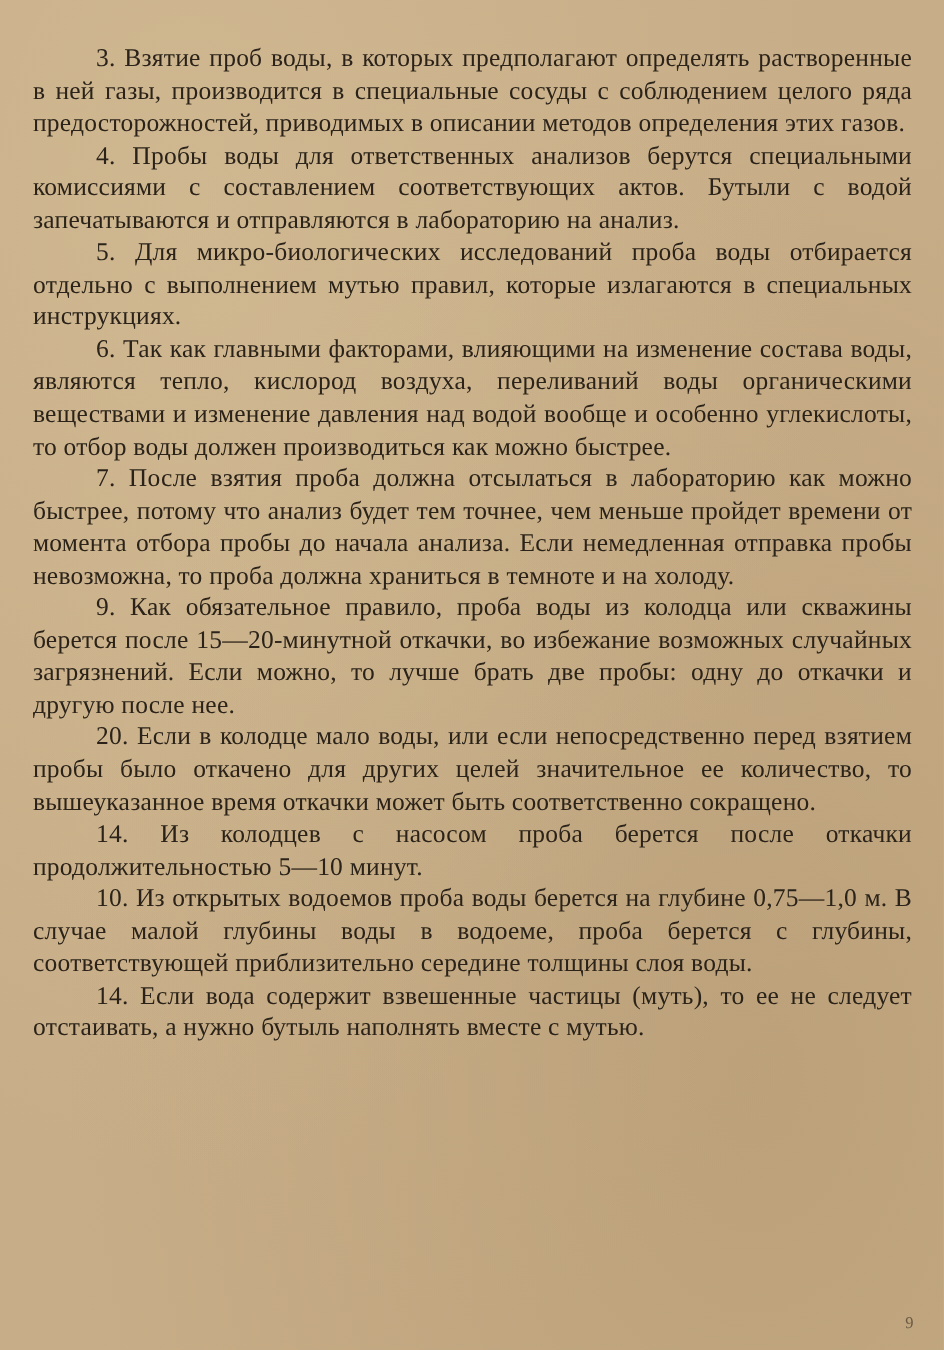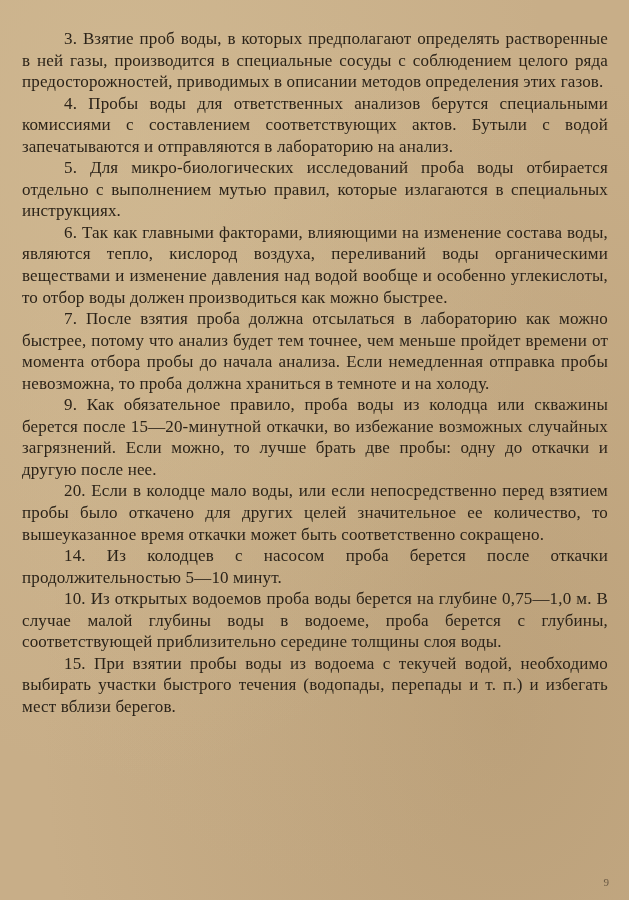--- a/index.html
+++ b/index.html
@@ -34,16 +34,16 @@
 <div class="page">
   <p class="para"><span class="num">3.</span> <span>Взятие проб воды, в которых предполагают определять растворенные в ней газы, производится в специальные сосуды с соблюдением целого ряда предосторожностей, приводимых в описании методов определения этих газов.</span></p>
   <p class="para"><span class="num">4.</span> <span>Пробы воды для ответственных анализов берутся специальными комиссиями с составлением соответствующих актов. Бутыли с водой запечатываются и отправляются в лабораторию на анализ.</span></p>
   <p class="para"><span class="num">5.</span> <span>Для микро-биологических исследований проба воды отбирается отдельно с выполнением мутью правил, которые излагаются в специальных инструкциях.</span></p>
   <p class="para"><span class="num">6.</span> <span>Так как главными факторами, влияющими на изменение состава воды, являются тепло, кислород воздуха, переливаний воды органическими веществами и изменение давления над водой вообще и особенно углекислоты, то отбор воды должен производиться как можно быстрее.</span></p>
   <p class="para"><span class="num">7.</span> <span>После взятия проба должна отсылаться в лабораторию как можно быстрее, потому что анализ будет тем точнее, чем меньше пройдет времени от момента отбора пробы до начала анализа. Если немедленная отправка пробы невозможна, то проба должна храниться в темноте и на холоду.</span></p>
   <p class="para"><span class="num">9.</span> <span>Как обязательное правило, проба воды из колодца или скважины берется после 15—20-минутной откачки, во избежание возможных случайных загрязнений. Если можно, то лучше брать две пробы: одну до откачки и другую после нее.</span></p>
   <p class="para"><span class="num">20.</span> <span>Если в колодце мало воды, или если непосредственно перед взятием пробы было откачено для других целей значительное ее количество, то вышеуказанное время откачки может быть соответственно сокращено.</span></p>
   <p class="para"><span class="num">14.</span> <span>Из колодцев с насосом проба берется после откачки продолжительностью 5—10 минут.</span></p>
   <p class="para"><span class="num">10.</span> <span>Из открытых водоемов проба воды берется на глубине 0,75—1,0 м. В случае малой глубины воды в водоеме, проба берется с глубины, соответствующей приблизительно середине толщины слоя воды.</span></p>
-  <p class="para"><span class="num">15.</span> <span>При взятии пробы воды из водоема с текучей водой, необходимо выбирать участки быстрого течения (водопады, перепады и т. п.) и избегать мест вблизи берегов.</span></p>
+  <p class="para"><span class="num">14.</span> <span>Если вода содержит взвешенные частицы (муть), то ее не следует отстаивать, а нужно бутыль наполнять вместе с мутью.</span></p>
 </div>
 
 <div class="folio">9</div>
 
 </body></html>

